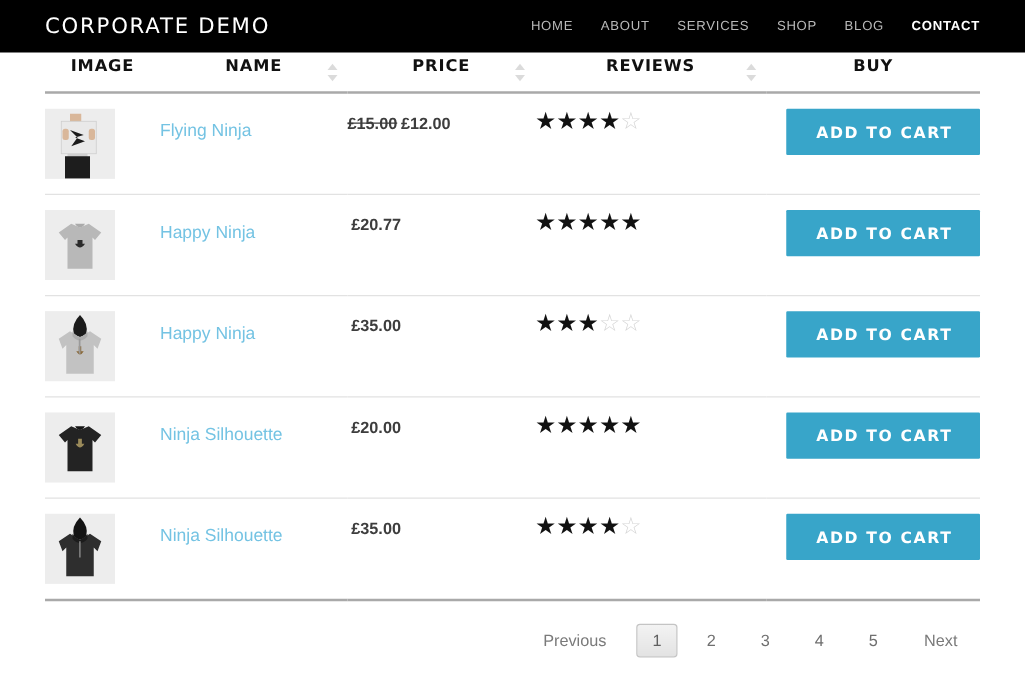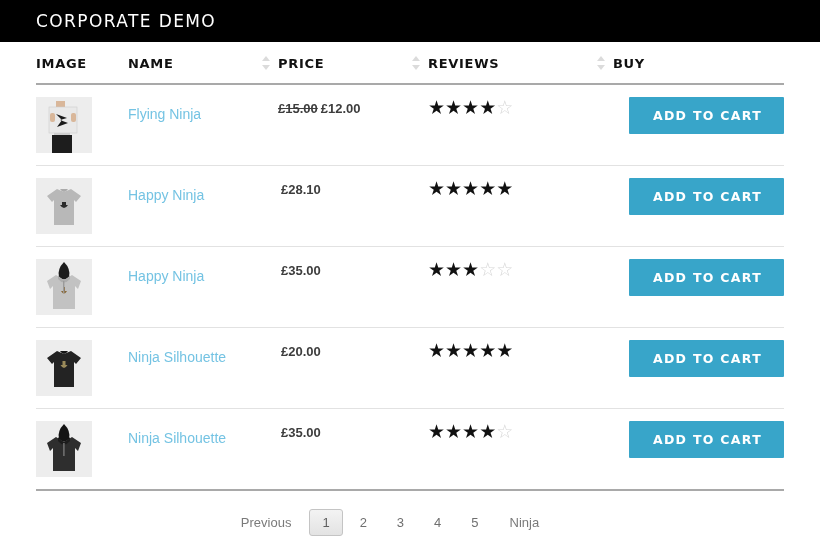--- a/index.html
+++ b/index.html
@@ -45,26 +45,26 @@
   .nav-link.active { color: #ffffff; font-weight: bold; }
 
   
   .table-wrap { padding: 0 36px; }
   table.products {
     width: 748px;
     border-collapse: collapse;
     table-layout: fixed;
   }
   table.products thead th {
-    text-align: left;
+    text-align: center;
     font-size: 13px;
     font-weight: bold;
     letter-spacing: 0.7px;
     color: #111111;
-    padding: 14px 0 12px 0;
+    padding: 4px 0 12px 0;
     border-bottom: 2px solid #a9a9a9;
     font-family: "DejaVu Sans", sans-serif;
     vertical-align: middle;
     position: relative;
   }
   th.col-image { width: 92px; padding-left: 14px; }
   th.col-name  { width: 150px; }
   th.col-price { width: 150px; }
   th.col-reviews { width: 185px; }
   th.col-buy { width: 171px; text-align: right; padding-right: 6px; }
@@ -139,24 +139,24 @@
     border-radius: 1px;
     padding: 11px 22px 11px 24px;
     font-family: "DejaVu Sans", sans-serif;
     cursor: pointer;
     white-space: nowrap;
   }
 
   
   .pagination-bar {
     display: flex;
-    justify-content: center;
+    justify-content: flex-end;
     align-items: center;
     padding: 18px 40px 0 0;
-    gap: 4px;
+    gap: 10px;
   }
   .page-link {
     color: #7a7a7a;
     font-size: 13px;
     text-decoration: none;
     padding: 6px 14px;
     font-family: "Liberation Sans", sans-serif;
     white-space: nowrap;
   }
   .page-num {
@@ -174,20 +174,28 @@
     color: #5f5f5f;
   }
 </style>
 </head>
 <body>
 
 <div id="page">
 
   <div class="site-header">
     <div class="logo">CORPORATE DEMO</div>
+    <nav class="main-nav">
+      <a class="nav-link" href="#">HOME</a>
+      <a class="nav-link" href="#">ABOUT</a>
+      <a class="nav-link" href="#">SERVICES</a>
+      <a class="nav-link" href="#">SHOP</a>
+      <a class="nav-link" href="#">BLOG</a>
+      <a class="nav-link active" href="#">CONTACT</a>
+    </nav>
   </div>
 
   <div class="table-wrap">
     <table class="products">
       <thead>
         <tr>
           <th class="col-image">IMAGE</th>
           <th class="col-name">
             <span>NAME</span>
             <span class="sort-icon">
@@ -254,21 +262,21 @@
                 <path d="M24 11 Q28 17 32 11" fill="#aaaaaa"></path>
                 <path d="M26 24 h4 v3 h-4 z M24 27 q4 6 8 0 z" fill="#2a2a2a"></path>
               </svg>
             </div>
           </td>
           <td>
             <a class="product-link" href="#">Happy Ninja</a>
           </td>
           <td>
             <div class="price">
-              <span class="old"></span><span>£28.10</span>
+              <span class="old"></span><span>£20.77</span>
             </div>
           </td>
           <td>
             <div class="stars"><span class="star full">★</span><span class="star full">★</span><span class="star full">★</span><span class="star full">★</span><span class="star full">★</span></div>
           </td>
           <td class="cell-buy">
             <button class="add-to-cart">ADD TO CART</button>
           </td>
         </tr>
 
@@ -360,16 +368,16 @@
     </table>
   </div>
 
   <div class="pagination-bar">
     <a class="page-link" href="#">Previous</a>
     <a class="page-num current" href="#">1</a>
     <a class="page-num" href="#">2</a>
     <a class="page-num" href="#">3</a>
     <a class="page-num" href="#">4</a>
     <a class="page-num" href="#">5</a>
-    <a class="page-link" href="#">Ninja</a>
+    <a class="page-link" href="#">Next</a>
   </div>
 
 </div>
 
 </body></html>

